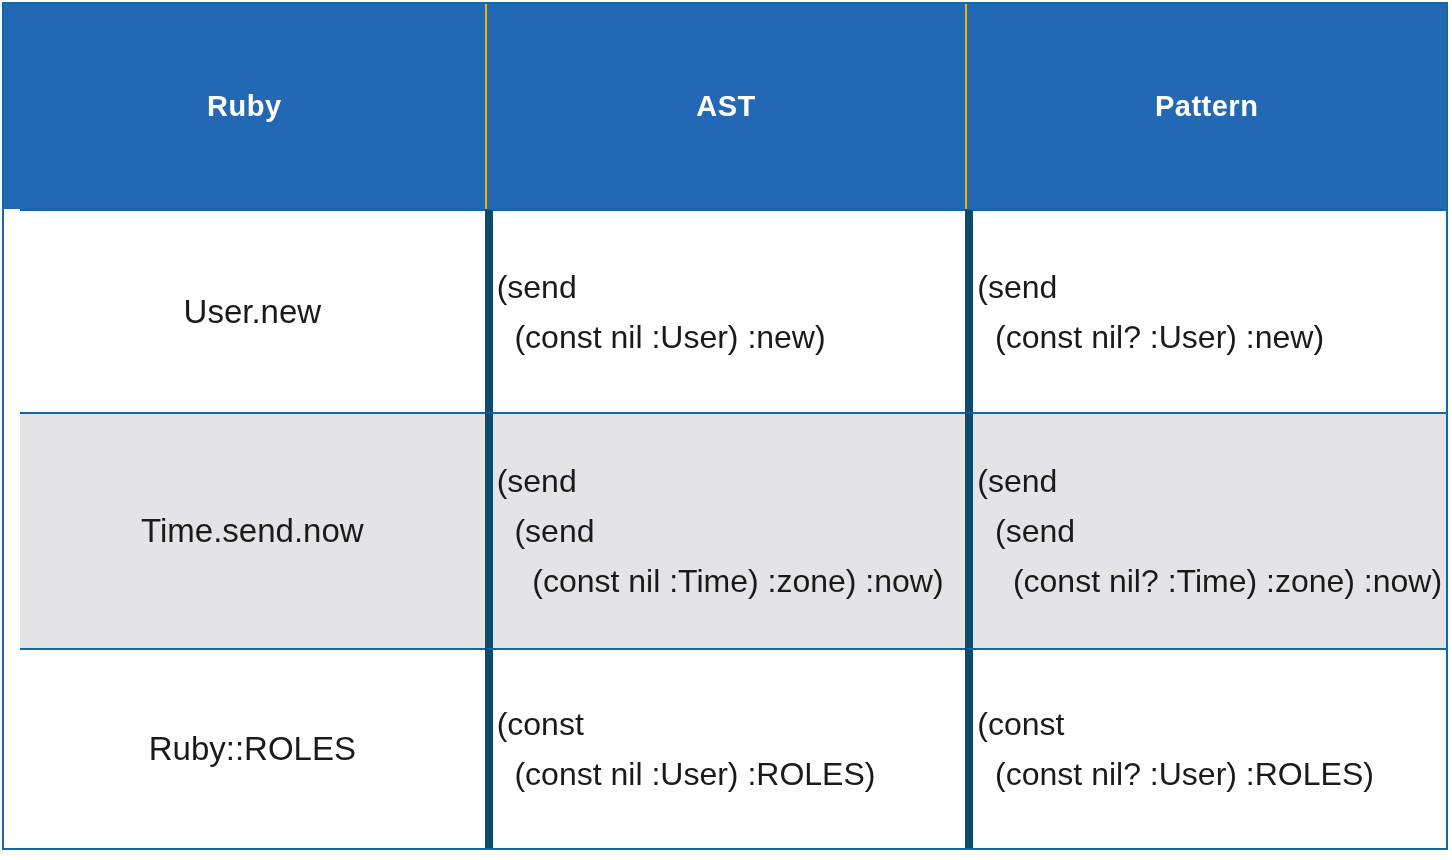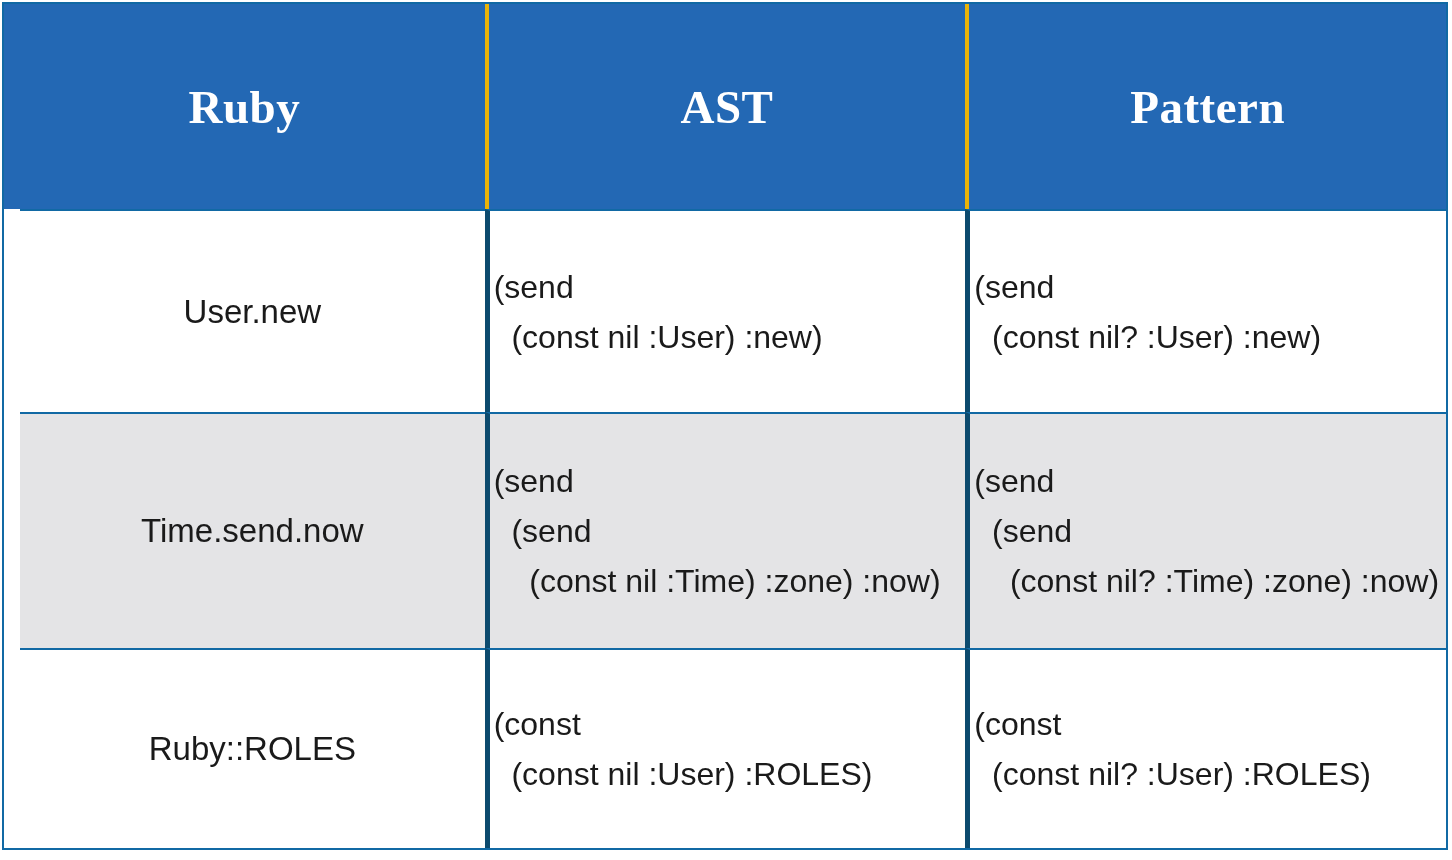--- a/index.html
+++ b/index.html
@@ -22,39 +22,38 @@
     display: grid;
     grid-template-columns: 1fr 1fr 1fr;
     grid-template-rows: 205px 203px 236px 1fr;
     background: #ffffff;
   }
   .cell {
     box-sizing: border-box;
     overflow: hidden;
   }
   
-  .body-cell.col-2, .body-cell.col-3 { border-left: 5px solid #0c4a6e; }
+  .body-cell.col-2, .body-cell.col-3 { border-left: 8px solid #0c4a6e; }
   
   .row-1 .body-cell, .row-2 .body-cell, .row-3 .body-cell { border-top: 2px solid #1169A4; }
   
   .trow { display: contents; }
 
   .header-cell {
     background: #2368B4;
     color: #ffffff;
     display: flex;
     align-items: center;
     justify-content: center;
-    font-size: 47px;
+    font-size: 29px;
     font-weight: bold;
     letter-spacing: 0.5px;
-    font-family: Liberation Serif, serif;
   }
   .header-cell.col-2, .header-cell.col-3 {
-    border-left: 4px solid #eab308;
+    border-left: 2px solid #eab308;
   }
 
   .body-cell { background: #ffffff; color: #1A1A1A; }
   .trow.alt .body-cell { background: #E4E4E6; }
 
   .ruby-cell {
     display: flex;
     align-items: center;
     justify-content: center;
     font-size: 33px;

